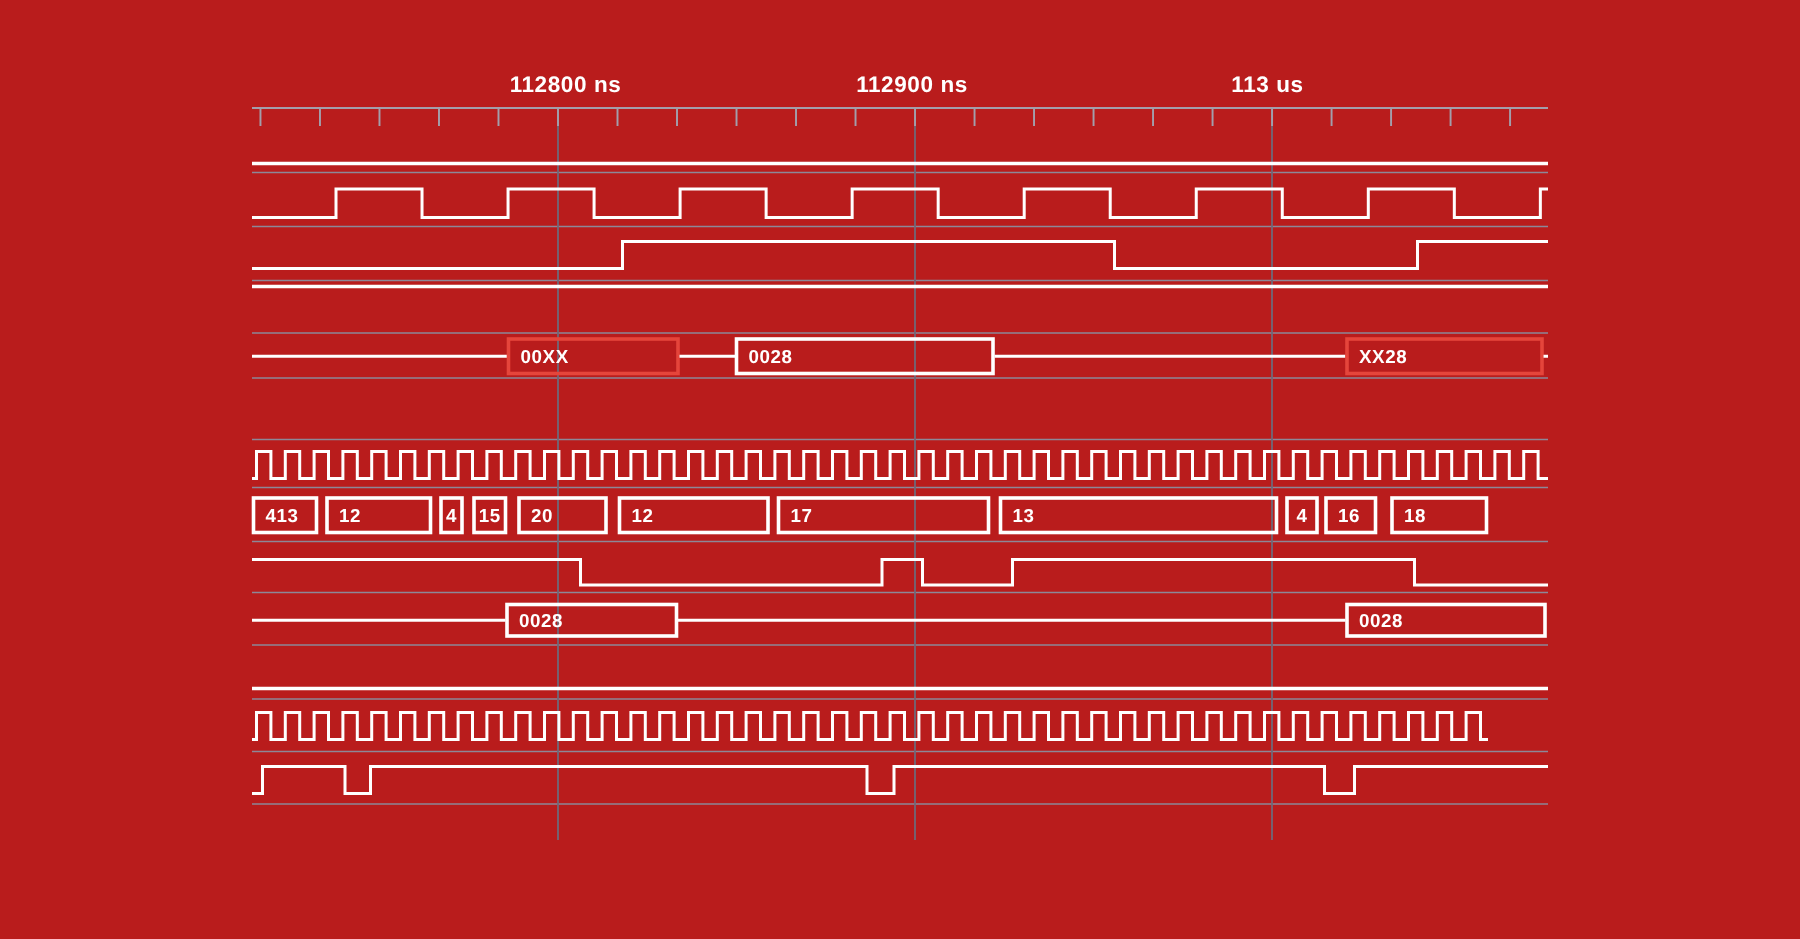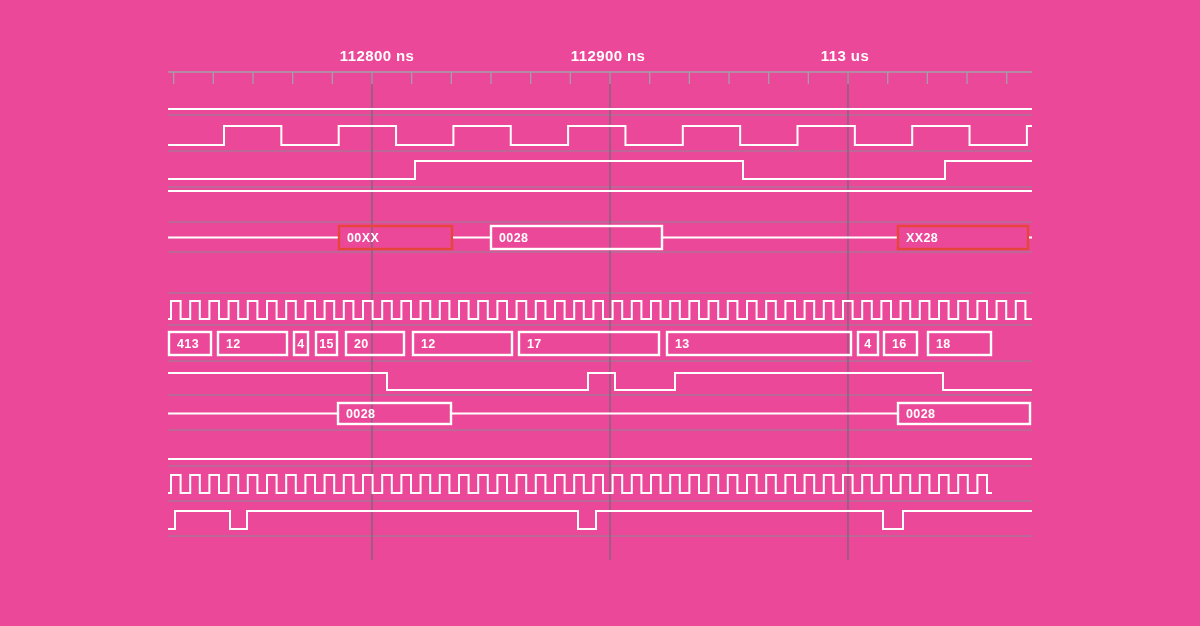--- a/index.html
+++ b/index.html
@@ -6,21 +6,21 @@
     margin: 0;
     padding: 0;
     background: #332e38;
     font-family: "Liberation Sans", "DejaVu Sans", sans-serif;
   }
   .stage {
     position: relative;
     width: 1200px;
     height: 626px;
     overflow: hidden;
-    background: #ec4899;
+    background: #b91c1c;
   }
   svg { display: block; }
   text {
     font-family: "Liberation Sans", "DejaVu Sans", sans-serif;
     font-weight: bold;
   }
 </style>
 </head>
 <body style="background: rgb(51, 46, 56);">
 

